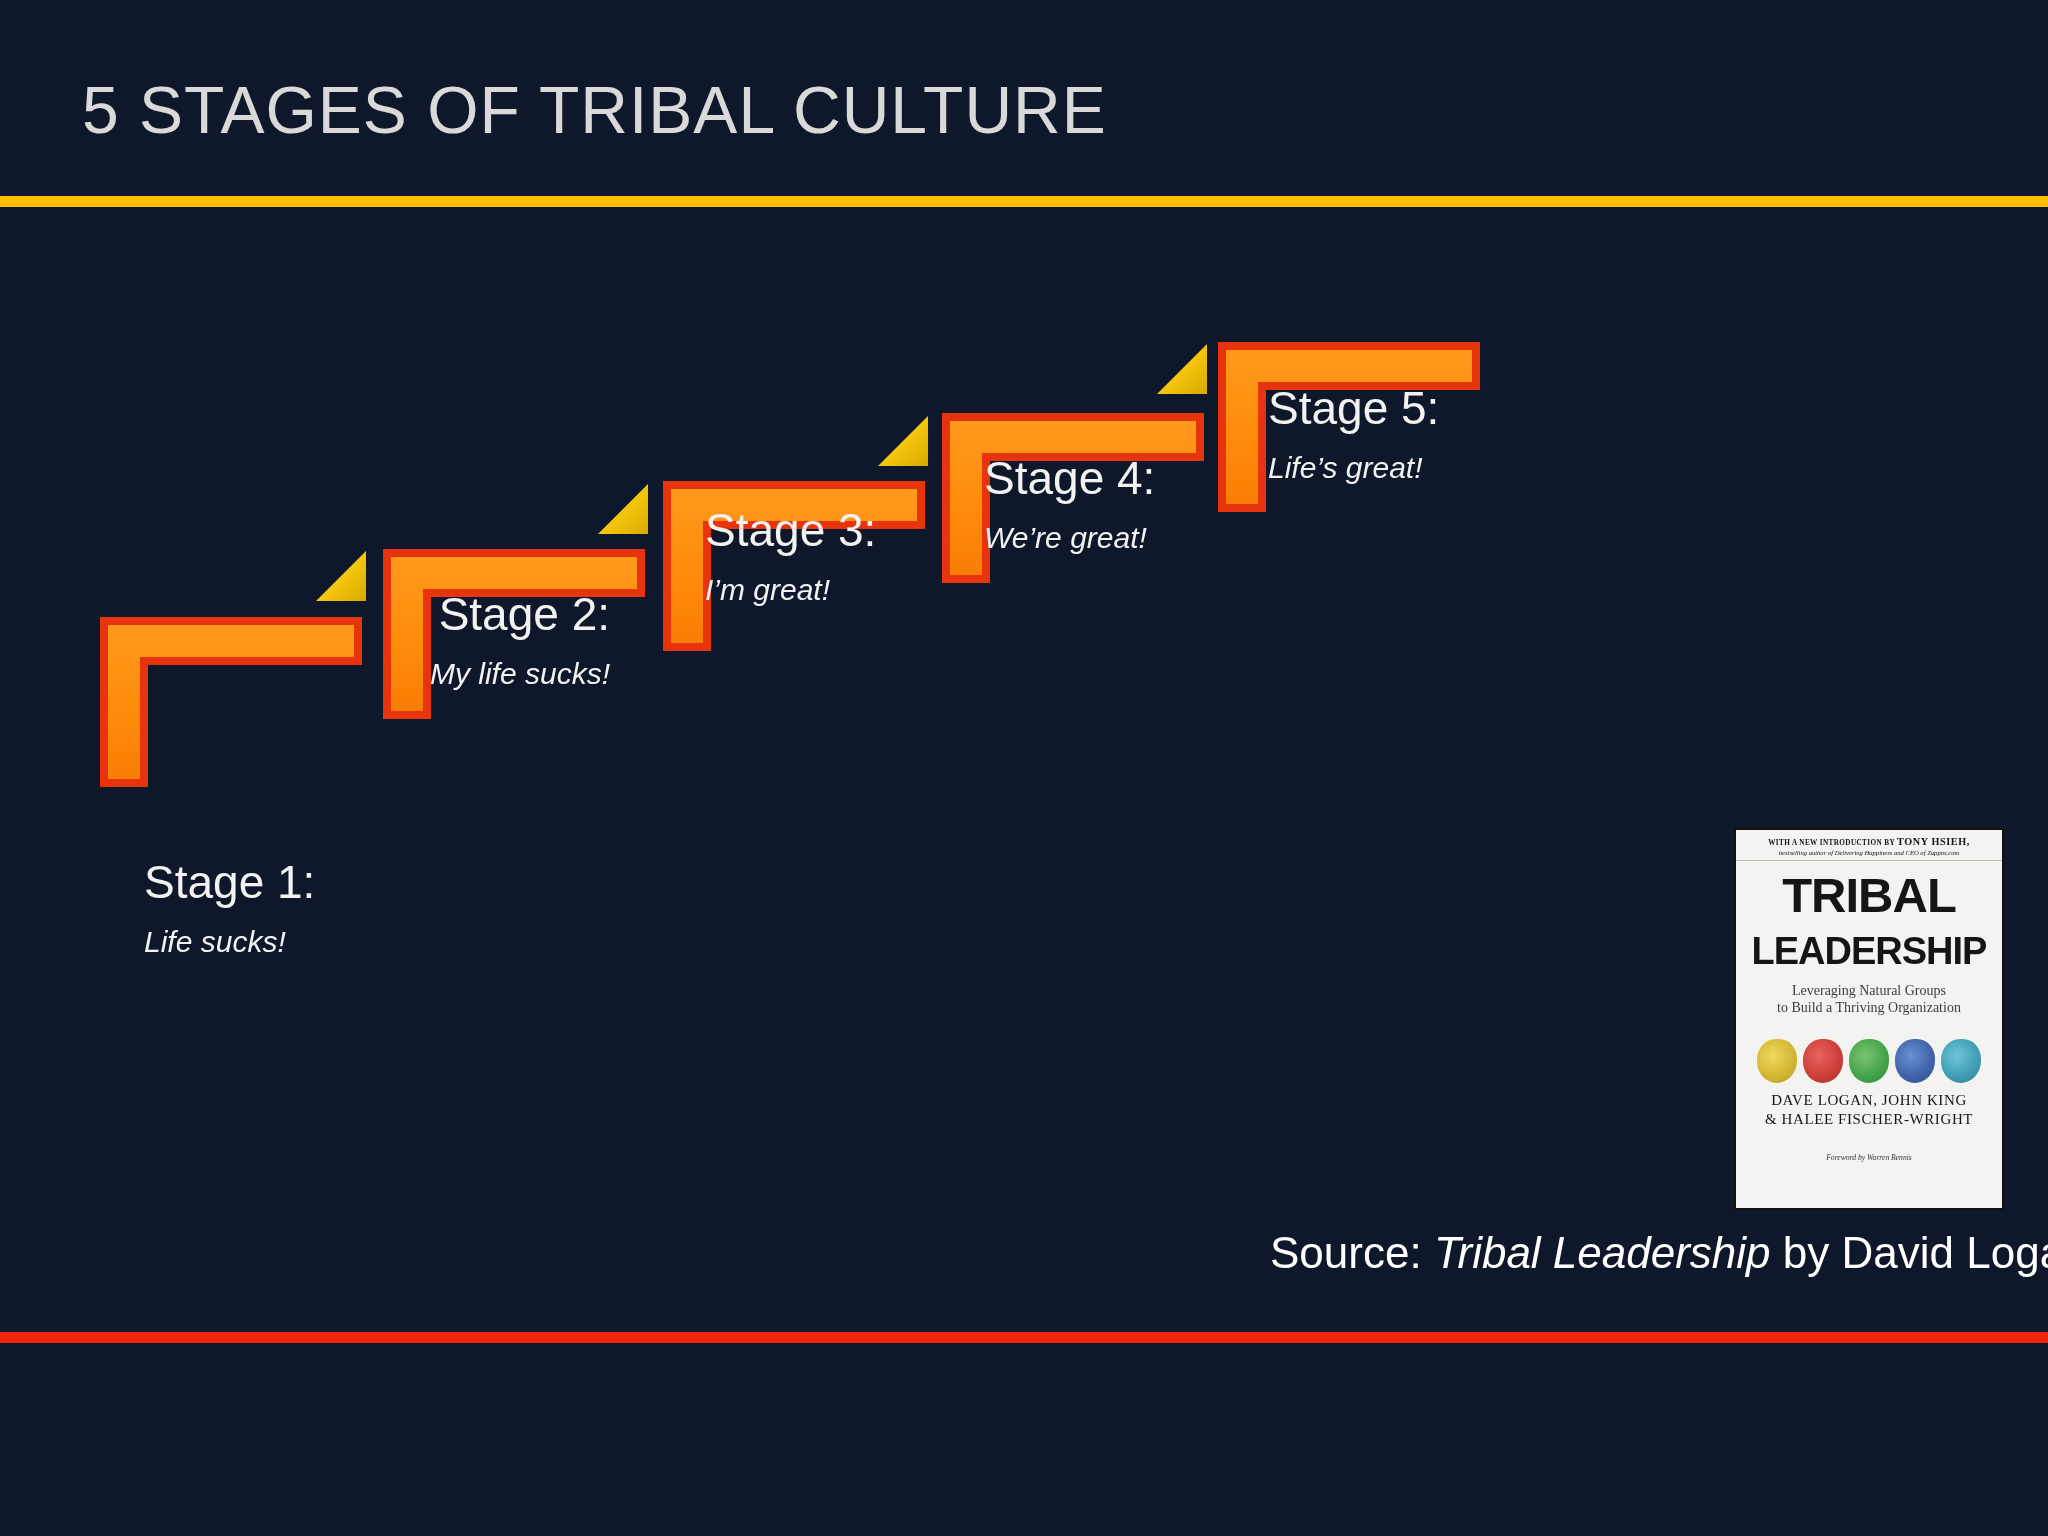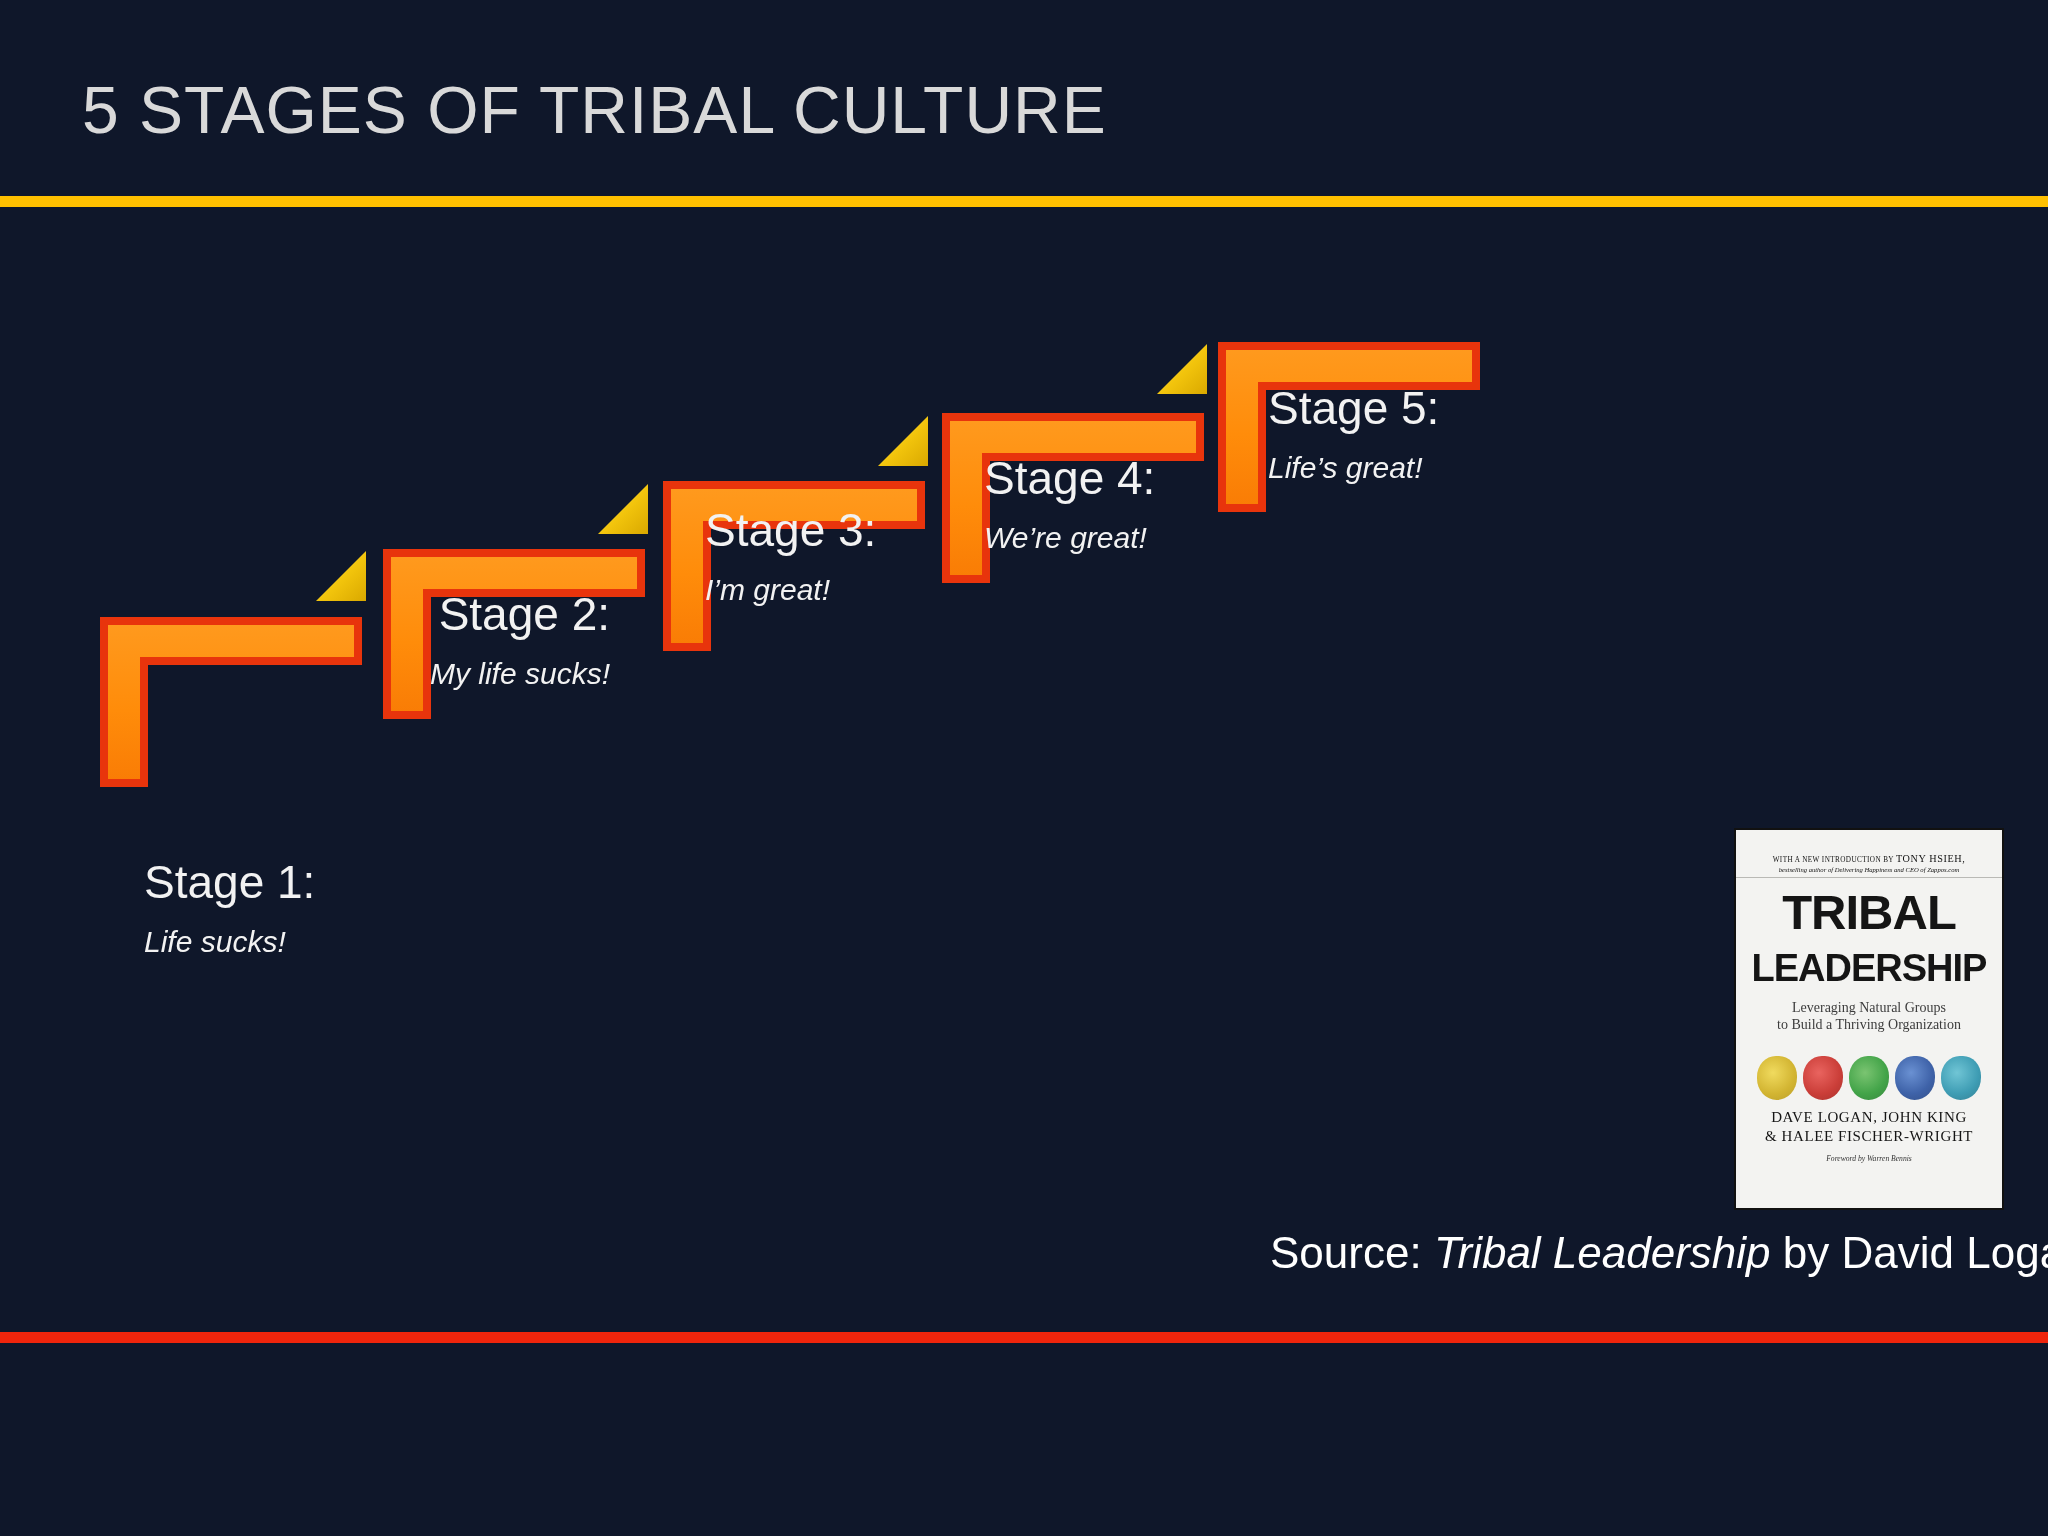--- a/index.html
+++ b/index.html
@@ -84,24 +84,23 @@
     font-family:"Liberation Serif", serif;
     color:#111;
     text-align:center;
   }
   #cover-banner {
     padding:6px 6px 3px 6px;
     border-bottom:1px solid #b9b9b5;
   }
   .cover-banner-l1 {
     font-size:7.2px; letter-spacing:.4px;
-    font-variant:small-caps; font-weight:400;
+    font-variant:small-caps; font-weight:700;
     line-height:1.25; white-space:nowrap;
     overflow:hidden;
-    margin-top:17px;
   }
   .cover-banner-l1 .hsieh { font-size:10.2px; letter-spacing:.6px; }
   .cover-banner-l2 {
     font-size:6.6px; font-style:italic;
     line-height:1.3; white-space:nowrap; overflow:hidden;
   }
   #cover-title1 {
     margin-top:12px;
     font-family:"Liberation Sans", sans-serif;
     font-weight:700;
@@ -146,21 +145,21 @@
   .clip.c5 { background:radial-gradient(circle at 40% 38%, #62c0d2 0%, #2a93ad 58%, #1e7288 100%); }
   #cover-authors {
     margin-top:8px;
     font-size:15px;
     font-weight:400;
     letter-spacing:.6px;
     line-height:1.3;
     color:#151515;
   }
   #cover-foreword {
-    margin-top:7px;
+    margin-top:23px;
     font-size:7.6px;
     font-style:italic;
     color:#333;
   }
 
   
   #source-line {
     position:absolute;
     left:1270px; top:1228px;
     font-size:44px;

